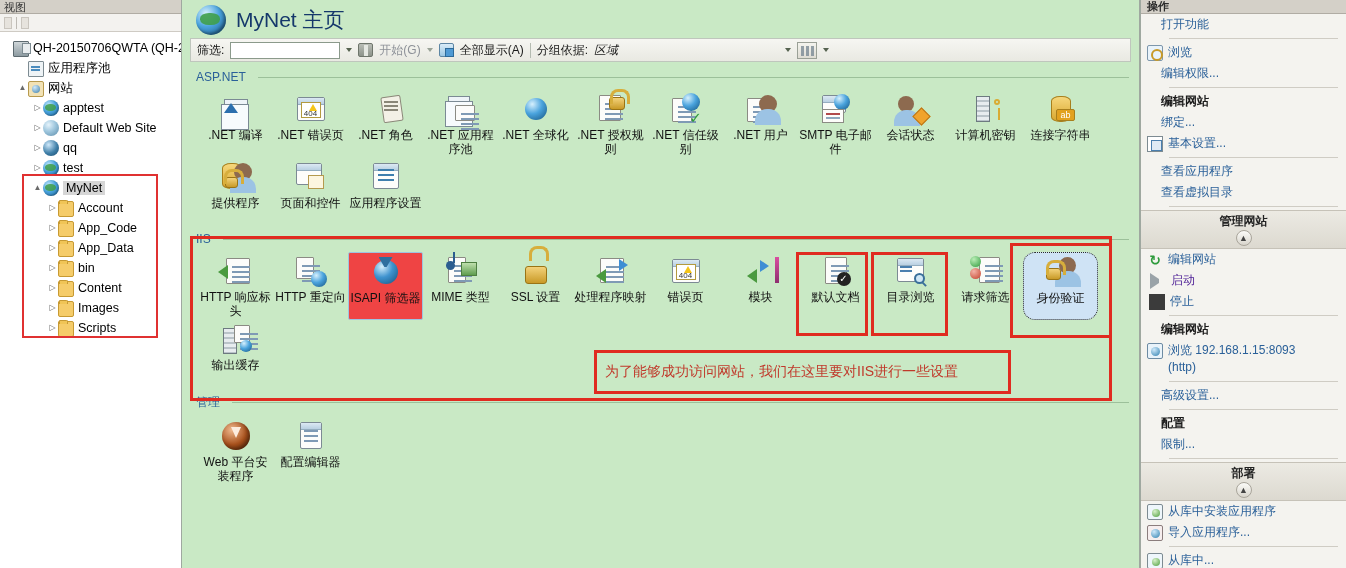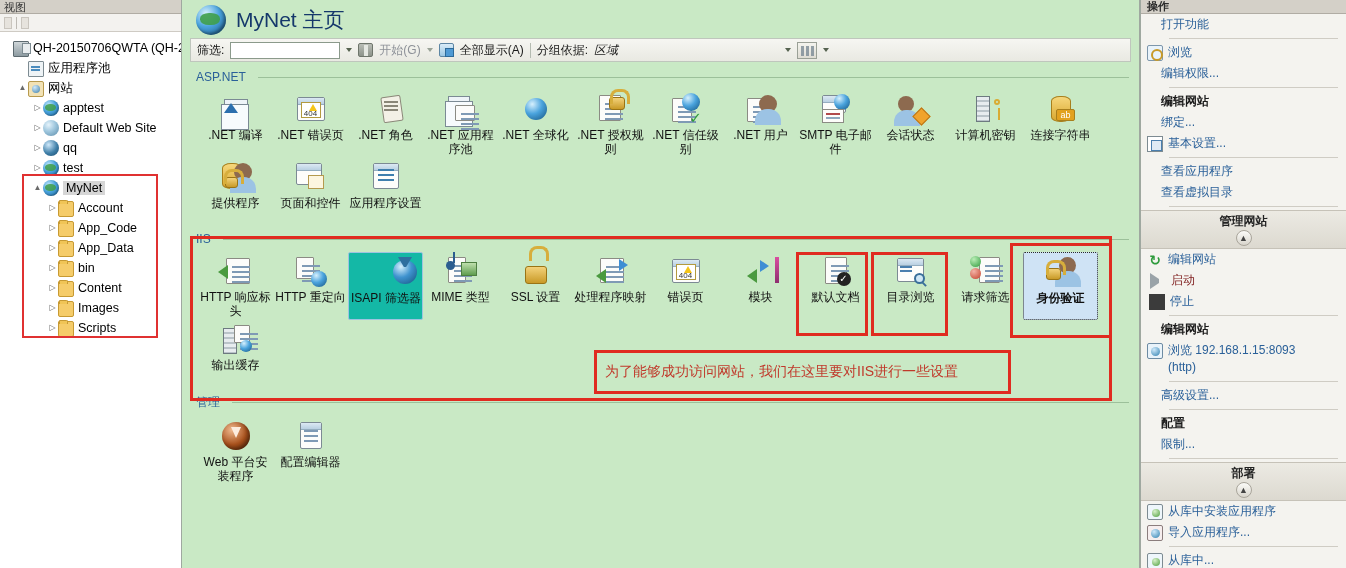--- a/index.html
+++ b/index.html
@@ -100,22 +100,22 @@
   
   .grp { margin:8px 10px 0 10px; position:relative; }
   .grp-head { display:flex; align-items:center; gap:12px; font-size:12px;
               color:#2a6099; padding-left:4px; }
   .grp-head .rule { flex:1 1 auto; height:1px; background:#9cc09a; }
   .tiles { display:flex; flex-wrap:wrap; padding:6px 0 2px 6px; }
   .tile { width:75px; min-height:64px; display:flex; flex-direction:column;
           align-items:center; text-align:center; padding:3px 1px 2px; }
   .tile .tl-ico { width:32px; height:32px; position:relative; margin-bottom:3px; }
   .tile .tl-lbl { font-size:12px; color:#111; line-height:14px; word-break:break-all; }
-  .tile.selected { background:#14b8a6; border:1px solid #9ec4e0; border-radius:2px;align-items:flex-end; }
-  .tile.focus-dotted { background:#cfe3f5; border:1px dotted #2b2b2b; border-radius:2px;font-weight:bold; }
+  .tile.selected { background:#ef4444; border:1px solid #9ec4e0; border-radius:2px; }
+  .tile.focus-dotted { background:#cfe3f5; border:1px dotted #2b2b2b; border-radius:12px; }
 
   
   .g-doc{background:#fcfcfa;border:1px solid #8b8b84;border-radius:1px;}
   .g-doc::after{content:"";position:absolute;left:5px;top:7px;width:18px;height:2px;background:#7f9ab5;
      box-shadow:0 5px 0 #7f9ab5,0 10px 0 #7f9ab5,0 15px 0 #7f9ab5;}
   .g-win{background:#fdfdfb;border:1px solid #7c8a94;border-radius:2px;}
   .g-win::before{content:"";position:absolute;left:0;right:0;top:0;height:6px;
      background:linear-gradient(180deg,#dce9f3,#b9d0e2);border-bottom:1px solid #95aec0;}
   .badge404{position:absolute;left:6px;top:9px;width:20px;height:16px;background:#fff;
      border:1px solid #b39a3f;font-size:8px;color:#333;line-height:22px;text-align:center;}
@@ -196,21 +196,21 @@
      background:linear-gradient(180deg,#eceae3,#dcd9d0); border-top:1px solid #c6c2b8;
      border-bottom:1px solid #c6c2b8; padding:2px 6px; font-weight:bold; color:#222;flex-direction:column; }
   .collapse-btn { width:16px; height:16px; border-radius:50%;
      background:linear-gradient(180deg,#fbfbf8,#d8d5cc); border:1px solid #a9a59b;
      display:flex; align-items:center; justify-content:center; font-size:9px; color:#444; }
   .rp-item { display:flex; align-items:flex-start; gap:5px; padding:2px 6px 2px 6px;
              min-height:19px; }
   .rp-item .ri { width:16px; height:16px; flex:0 0 16px; position:relative; margin-top:1px; }
   .rp-item .rl { color:#2a6099; line-height:17px; }
   .rp-item.bold .rl { color:#1a1a1a; font-weight:bold; }
-  .rp-item.dim .rl { color:#7f1d1d; }
+  .rp-item.dim .rl { color:#4c1d95; }
   .rp-item.plain { padding-left:20px; }
   .rp-sep { height:1px; background:#cfccc4; margin:3px 8px 3px 28px; }
   .ic-browse{background:#e9f3fa;border:1px solid #7d96ab;border-radius:2px;}
   .ic-browse::after{content:"";position:absolute;left:3px;top:3px;width:8px;height:8px;border-radius:50%;
      border:2px solid #c99a27;}
   .ic-basic{background:#fff;border:1px solid #7d8b92;}
   .ic-basic::after{content:"";position:absolute;left:3px;top:3px;width:9px;height:9px;
      border:1px solid #4a7fae;background:#dfeaf4;}
   .ic-restart{color:#2e9b3c;font-size:14px;line-height:16px;text-align:center;font-weight:bold;}
   .ic-play{width:0;height:0;margin:2px 0 0 3px;border-top:6px solid transparent;

